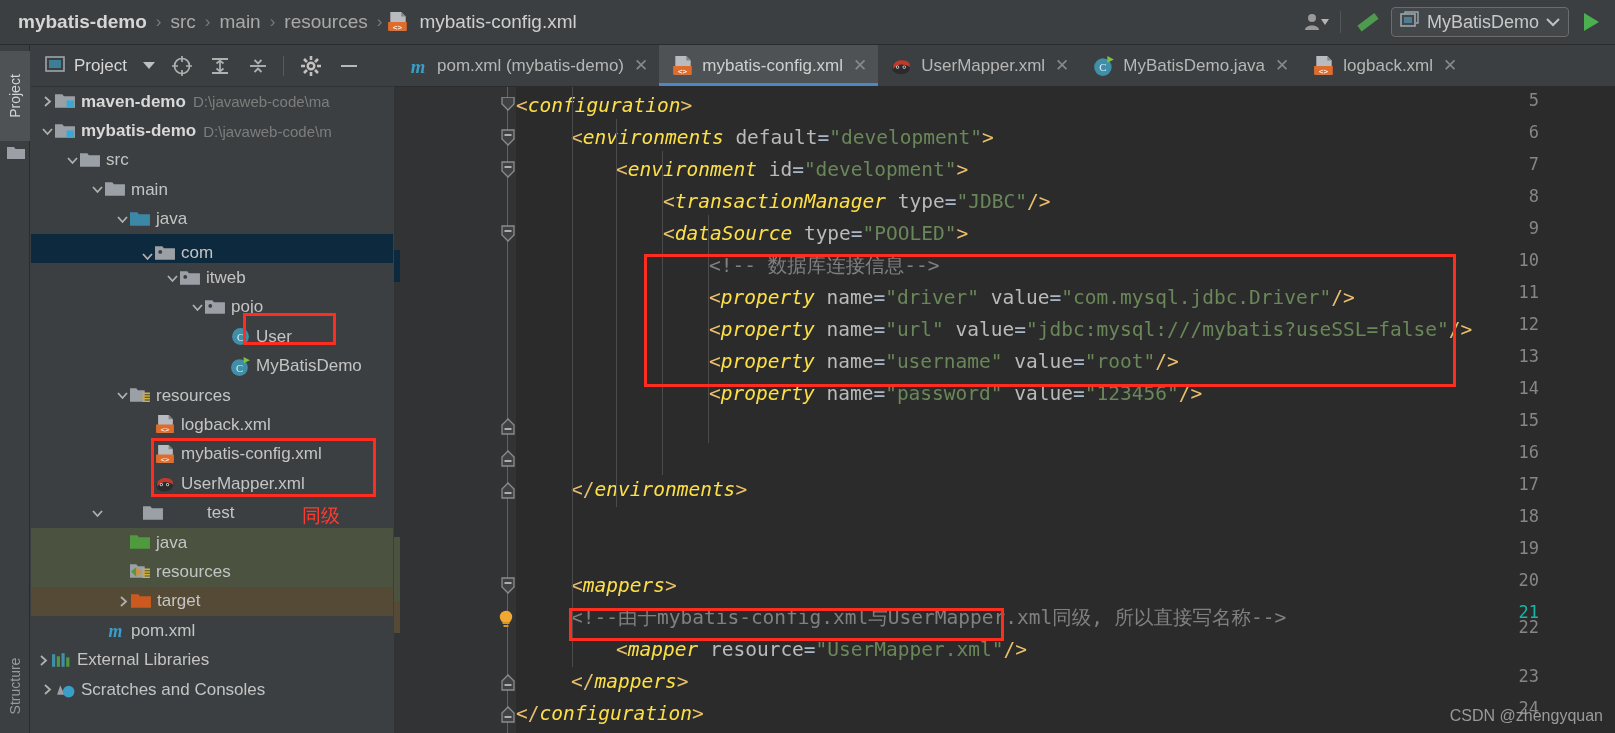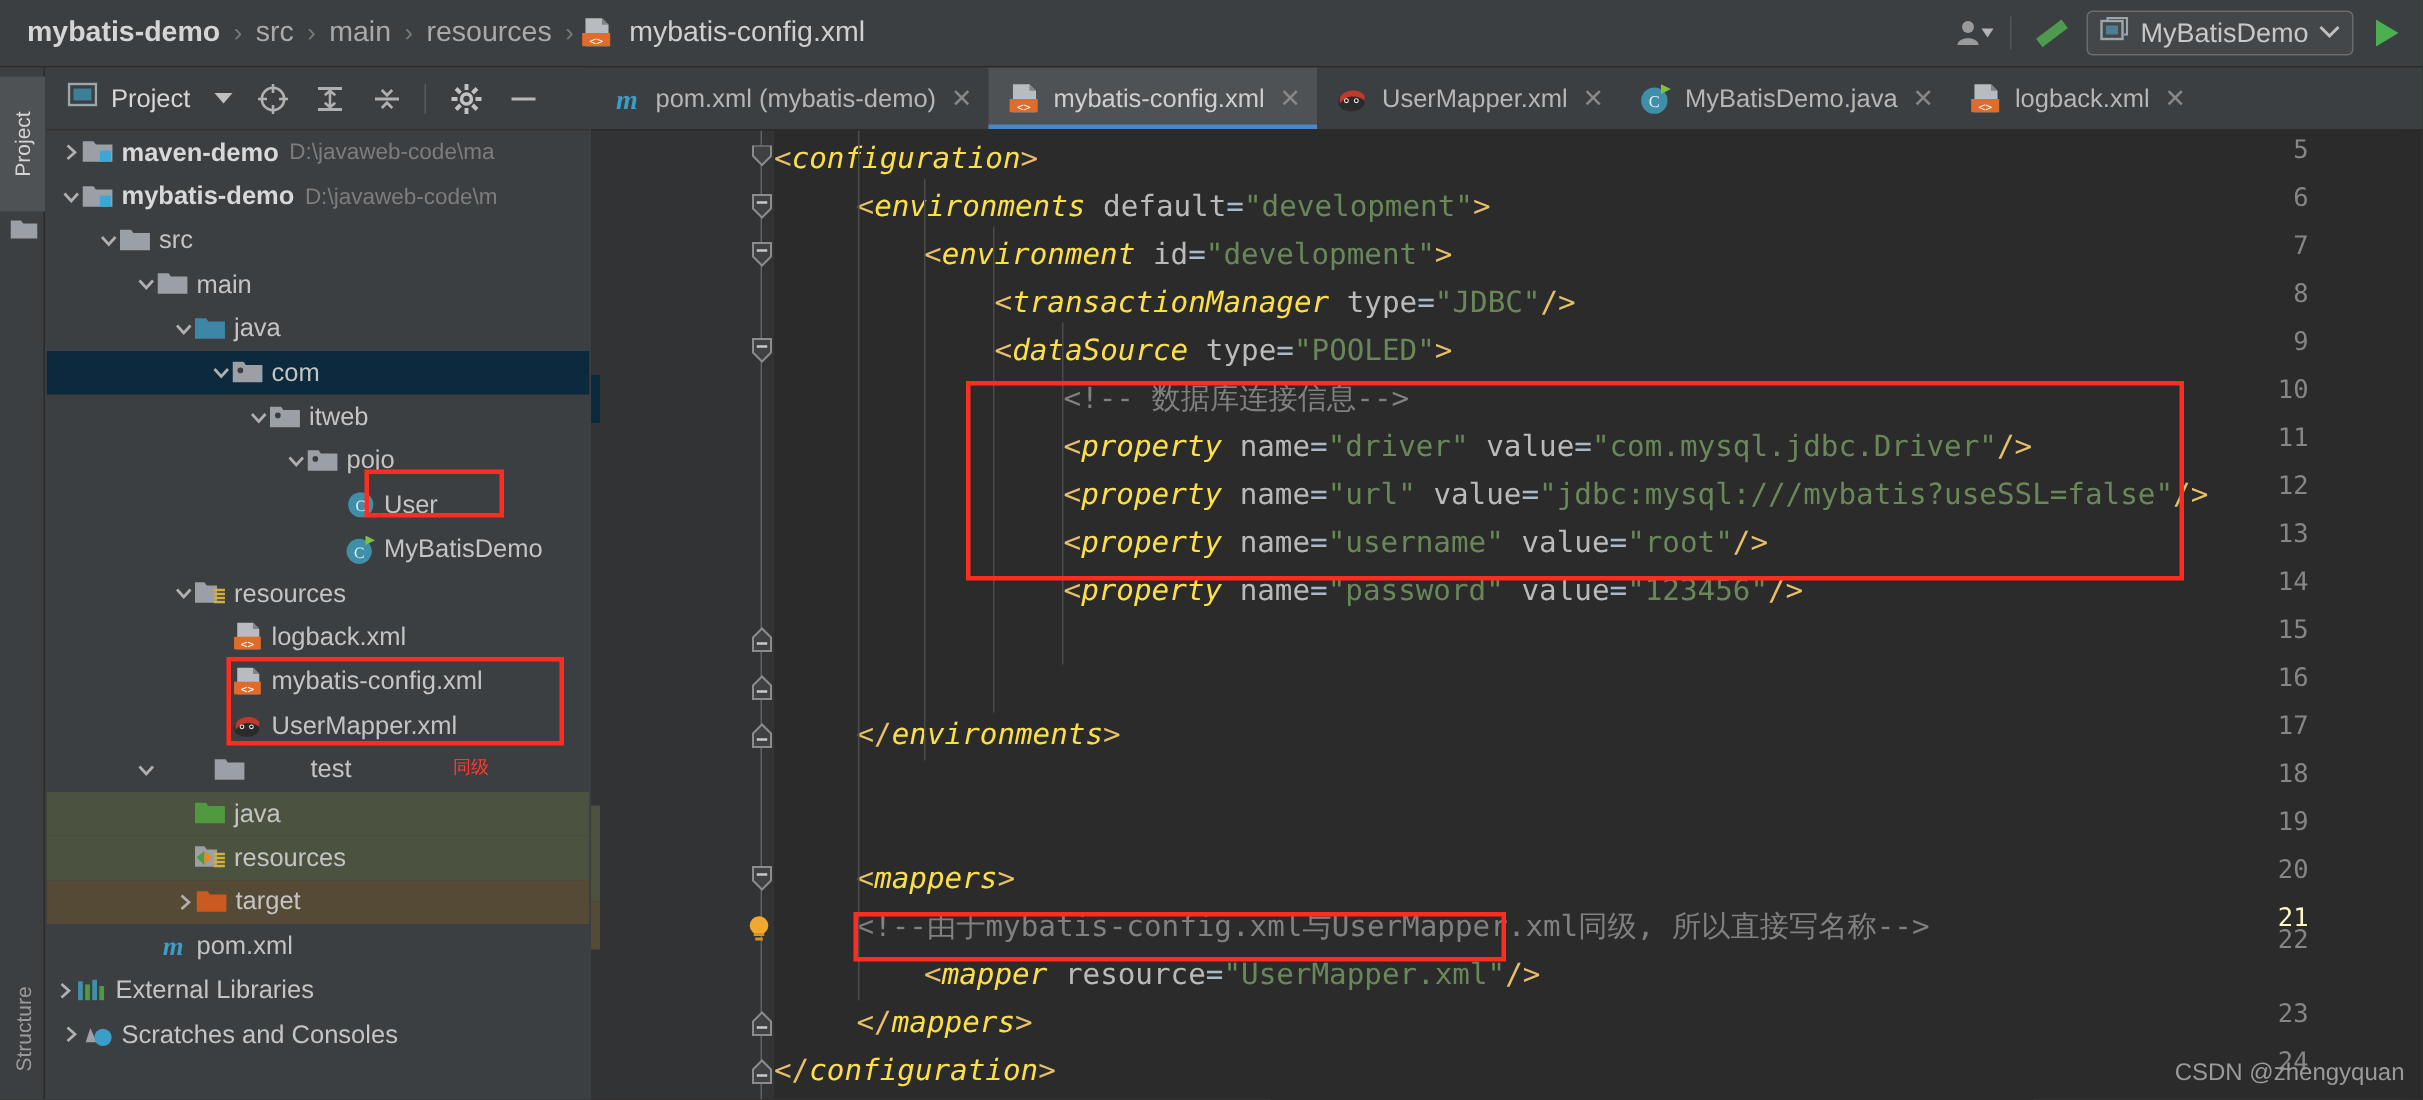--- a/index.html
+++ b/index.html
@@ -94,21 +94,21 @@
   }
   .trow .ticon { flex: 0 0 20px; display: flex; align-items: center; justify-content: center; margin-right: 5px; }
   .tlabel { font-size: 17px; color: #c4c4c4; }
   .tlabel.bold { font-weight: bold; color: #d8d8d8; }
   .tpath { font-size: 15px; color: #7d7d7d; margin-left: 7px; }
   .trow.sel-blue { background: #0d293e; }
   .trow.hl-green { background: #4b5340; }
   .trow.hl-brown { background: #544a36; }
 
   .annot-cn {
-    position: absolute; color: #ff3b30; font-size: 12px;
+    position: absolute; color: #ff3b30; font-size: 19px;
   }
 
   
   .redbox { position: absolute; border: 3px solid #ff2d20; pointer-events: none; }
 
   
   .editorarea {
     position: absolute; left: 394px; top: 45px; width: 1221px; height: 688px;
     background: #2b2b2b;
   }
@@ -136,21 +136,21 @@
     background: #313335;
   }
   .foldline {
     position: absolute; left: 113px; top: 0; width: 1px; height: 646px;
     background: #606366;
   }
   .lnum {
     position: absolute; right: 76px; font-size: 17px; color: #868686;
     font-family: "DejaVu Sans Mono", monospace; text-align: right;
   }
-  .lnum.cur { color: #fef9c3; }
+  .lnum.cur { color: #14b8a6; }
   .foldmark {
     position: absolute; left: 106px; width: 16px; height: 16px;
   }
   .gut-hl-green { position: absolute; left: 0; width: 6px; background: #4b5340; }
   .gut-hl-brown { position: absolute; left: 0; width: 6px; background: #544a36; }
   .gut-hl-blue  { position: absolute; left: 0; width: 6px; background: #0d293e; }
 
   .codelines {
     position: absolute; left: 122px; top: 0; right: 0; height: 646px;
     font-family: "DejaVu Sans Mono", monospace; font-size: 19.5px;
@@ -373,21 +373,21 @@
               <path d="M2 4 L6.5 9 L11 4" fill="none" stroke="#b0b0b0" stroke-width="1.8"></path>
             </svg>
           </span>
           <span class="ticon">
             <svg width="21" height="19" viewBox="0 0 20 18">
               <path d="M0 2 L7 2 L8.5 4 L19 4 L19 15 L0 15 Z" fill="#3d87a6"></path>
             </svg>
           </span>
           <span class="tlabel">java</span>
         </div>
-        <div class="trow sel-blue" style="padding-left: 108px;">
+        <div class="trow sel-blue" style="padding-left: 108px; align-items: flex-end;">
           <span class="arrow">
             <svg width="13" height="13" viewBox="0 0 13 13">
               <path d="M2 4 L6.5 9 L11 4" fill="none" stroke="#b0b0b0" stroke-width="1.8"></path>
             </svg>
           </span>
           <span class="ticon">
             <svg width="21" height="19" viewBox="0 0 20 18">
               <path d="M0 2 L7 2 L8.5 4 L19 4 L19 15 L0 15 Z" fill="#9aa0a6"></path>
                 <circle cx="5" cy="7.5" r="1.8" fill="#3a3c3e"></circle>
             </svg>

